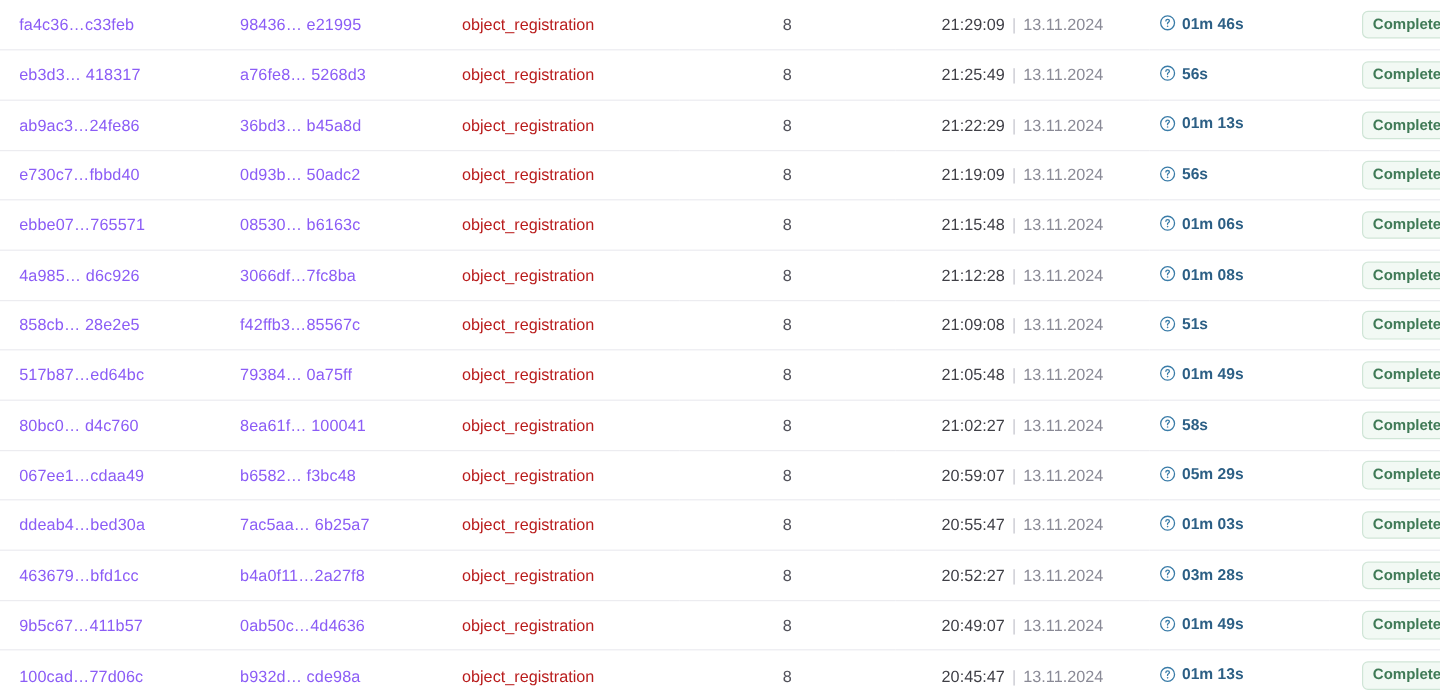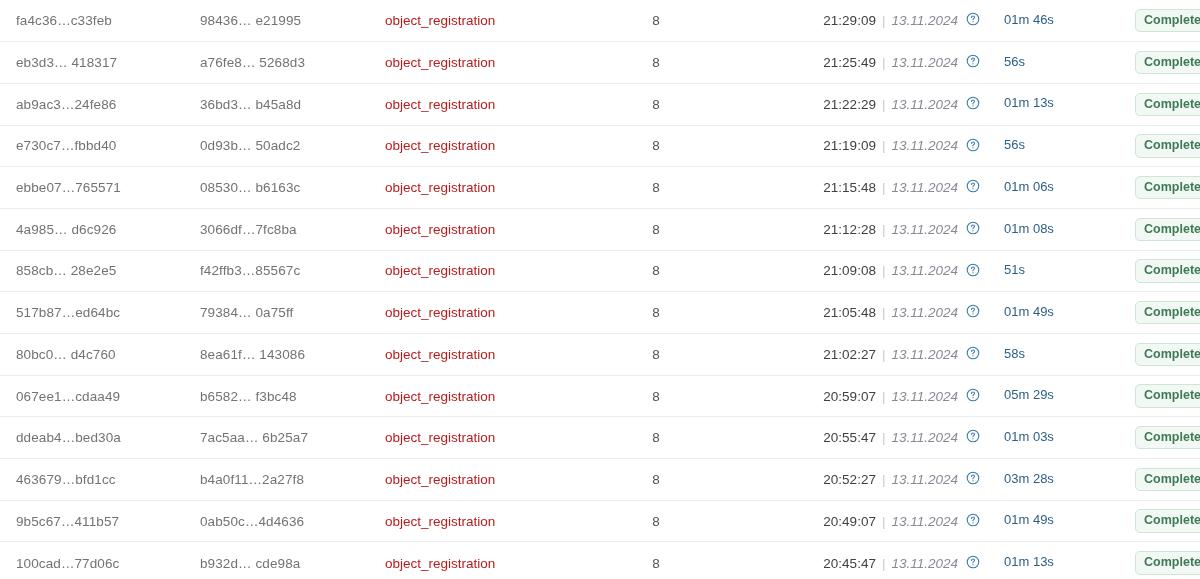--- a/index.html
+++ b/index.html
@@ -37,26 +37,26 @@
     color: #52525b;
     white-space: nowrap;
     overflow: hidden;
   }
 
   
   .col-run-id      { width: 184px; padding-left: 16px !important; }
   .col-object-id   { width: 185px; margin-left: 48px; }
   .col-type        { width: 181px; }
   .col-count       { width: 180px; text-align: center; }
-  .col-timestamp   { width: 212px; text-align: right; }
+  .col-timestamp   { width: 212px; text-align: center; }
   .col-duration    { width: 150px; }
   .col-status      { width: 102px; text-align: right; padding-right: 13px !important; }
 
   .cell-id {
-    color: #737373;
+    color: #8b5cf6;
     letter-spacing: 0.1px;
   }
 
   .cell-type {
     color: #b91c1c;
   }
 
   .cell-count {
     color: #52525b;
   }
@@ -70,29 +70,28 @@
   .ts-time {
     color: #3f3f46;
   }
   .ts-sep {
     color: #c9c9d1;
     margin: 0 6px;
     font-weight: 300;
   }
   .ts-date {
     color: #8a8a96;
-    font-style: italic;
   }
 
   .cell-duration {
     display: inline-flex;
     align-items: center;
-    gap: 24px;
+    gap: 5px;
     color: #2c5f85;
-    font-weight: 400;
+    font-weight: 700;
     font-size: 13px;
     padding-left: 8px;
   }
   .help-icon {
     display: inline-flex;
     width: 14px;
     height: 14px;
     flex: 0 0 14px;
     color: #3a7ca8;
   }
@@ -409,21 +408,21 @@
     <td class="col-status">
       <span class="status-badge">Complete</span>
     </td>
   </tr>
 
   <tr class="run-row">
     <td class="col-run-id">
       <span class="cell-id">80bc0… d4c760</span>
     </td>
     <td class="col-object-id">
-      <span class="cell-id">8ea61f… 143086</span>
+      <span class="cell-id">8ea61f… 100041</span>
     </td>
     <td class="col-type">
       <span class="cell-type">object_registration</span>
     </td>
     <td class="col-count">
       <span class="cell-count">8</span>
     </td>
     <td class="col-timestamp">
       <span class="cell-timestamp">
         <span class="ts-time">21:02:27</span>

